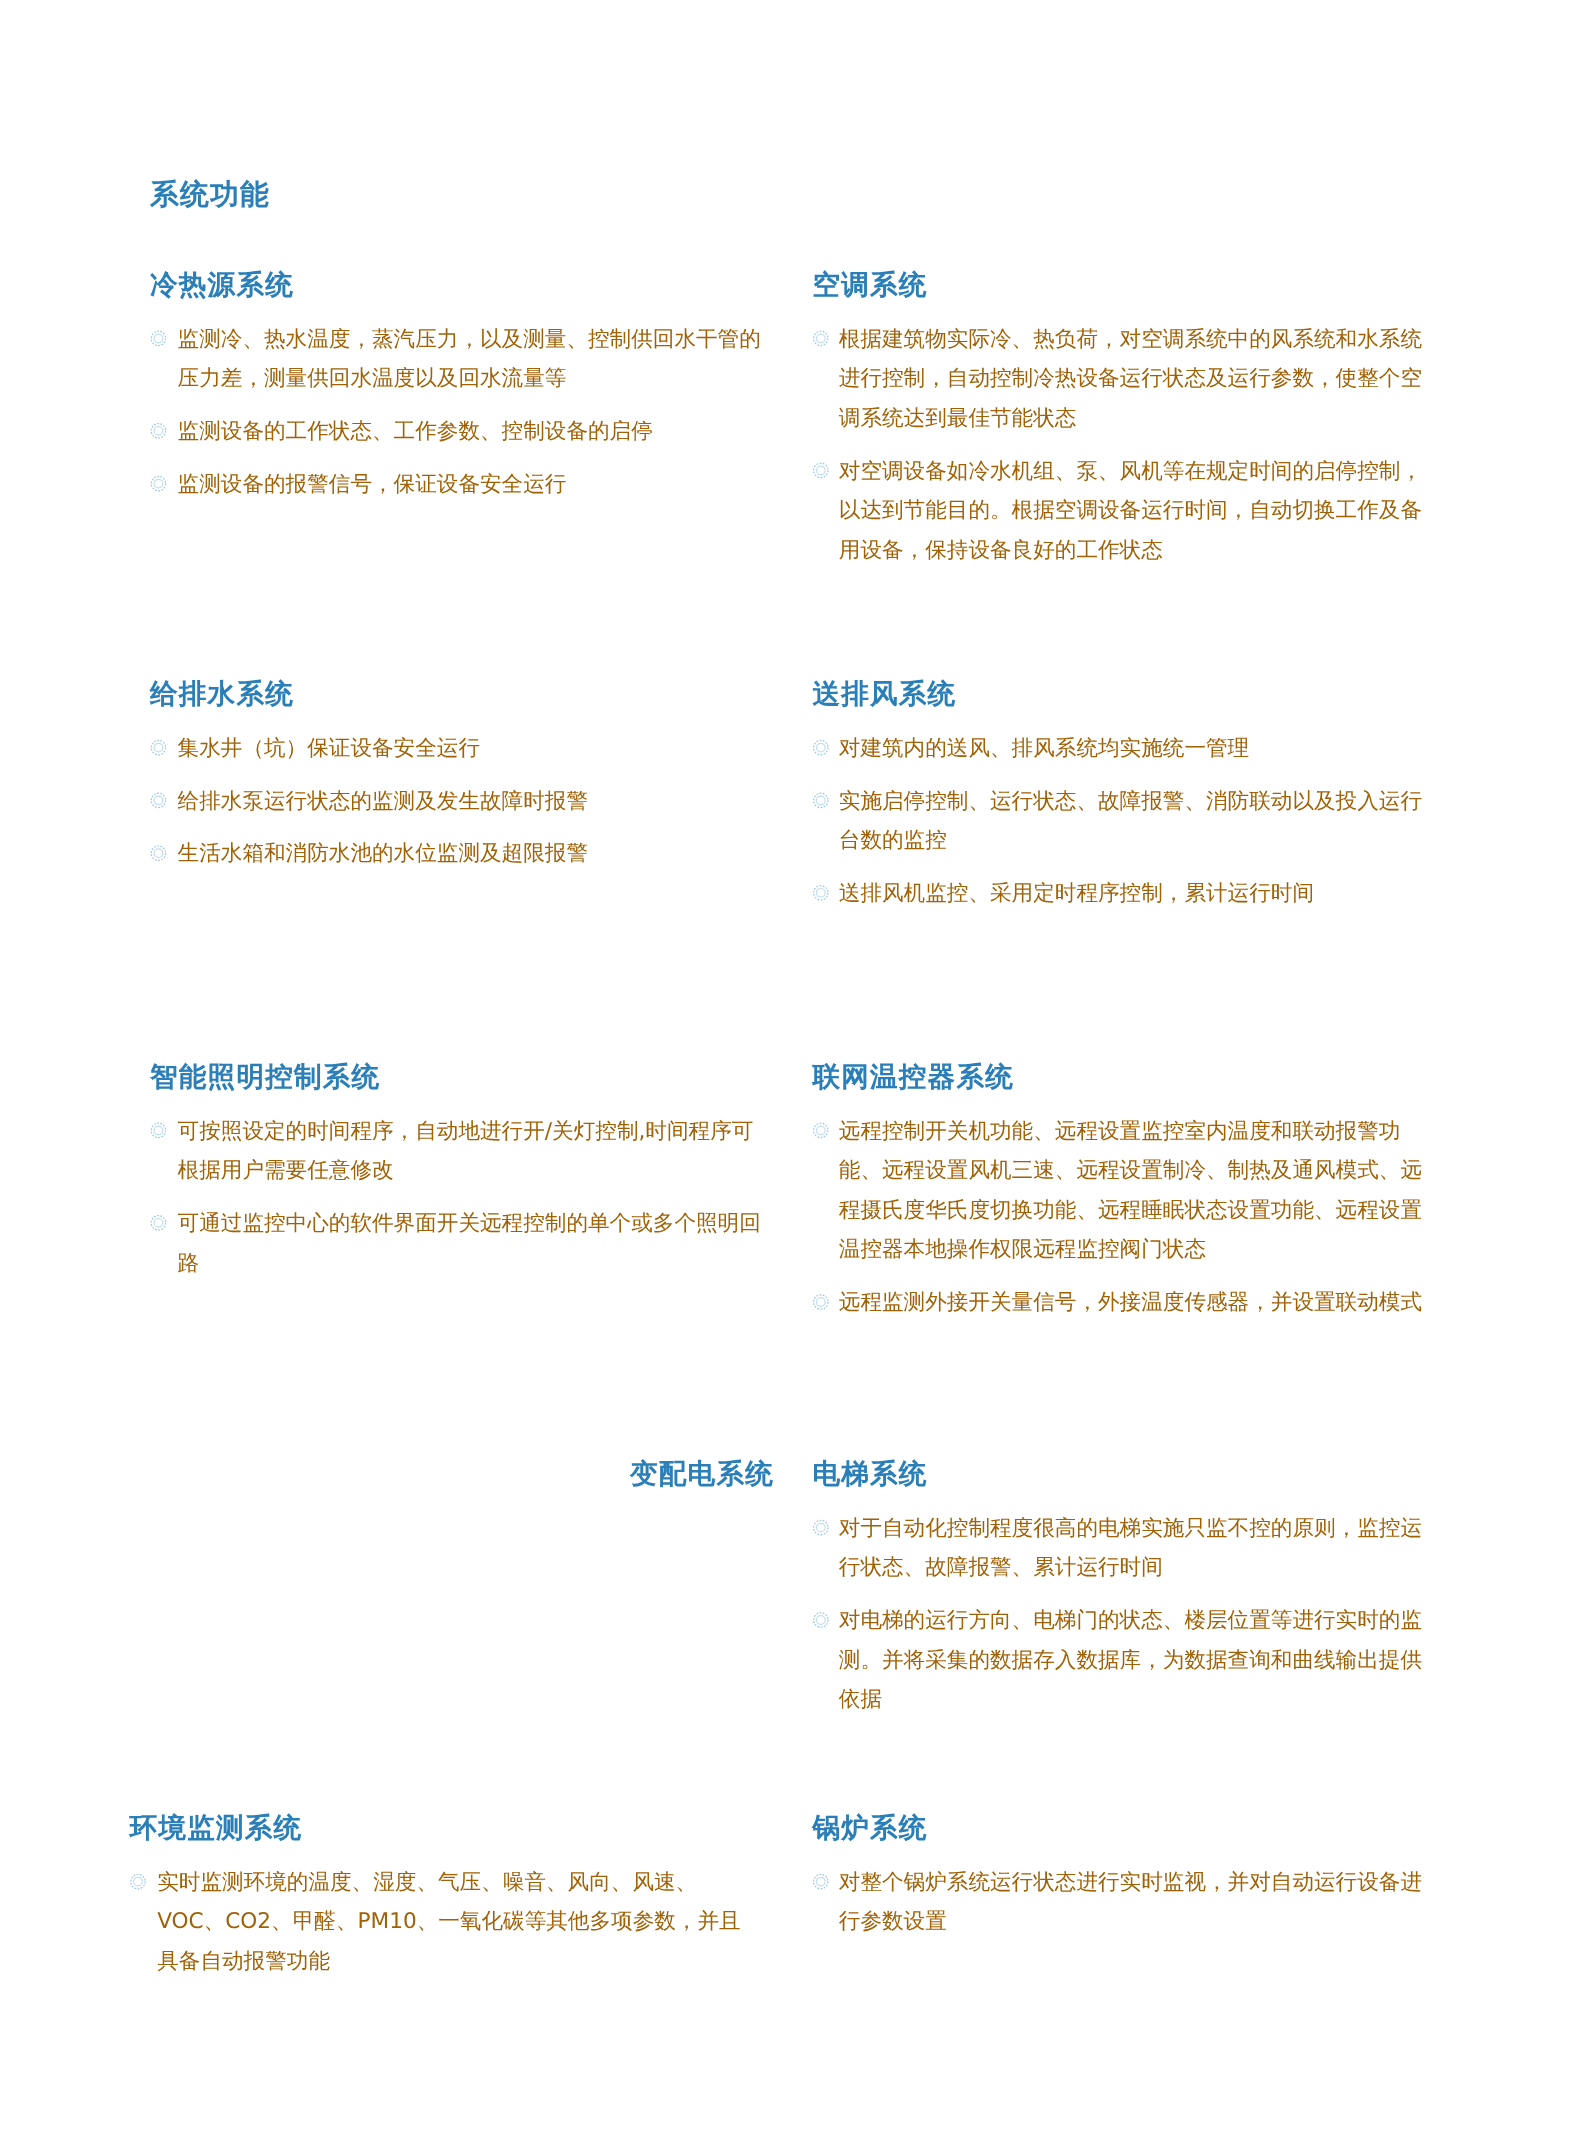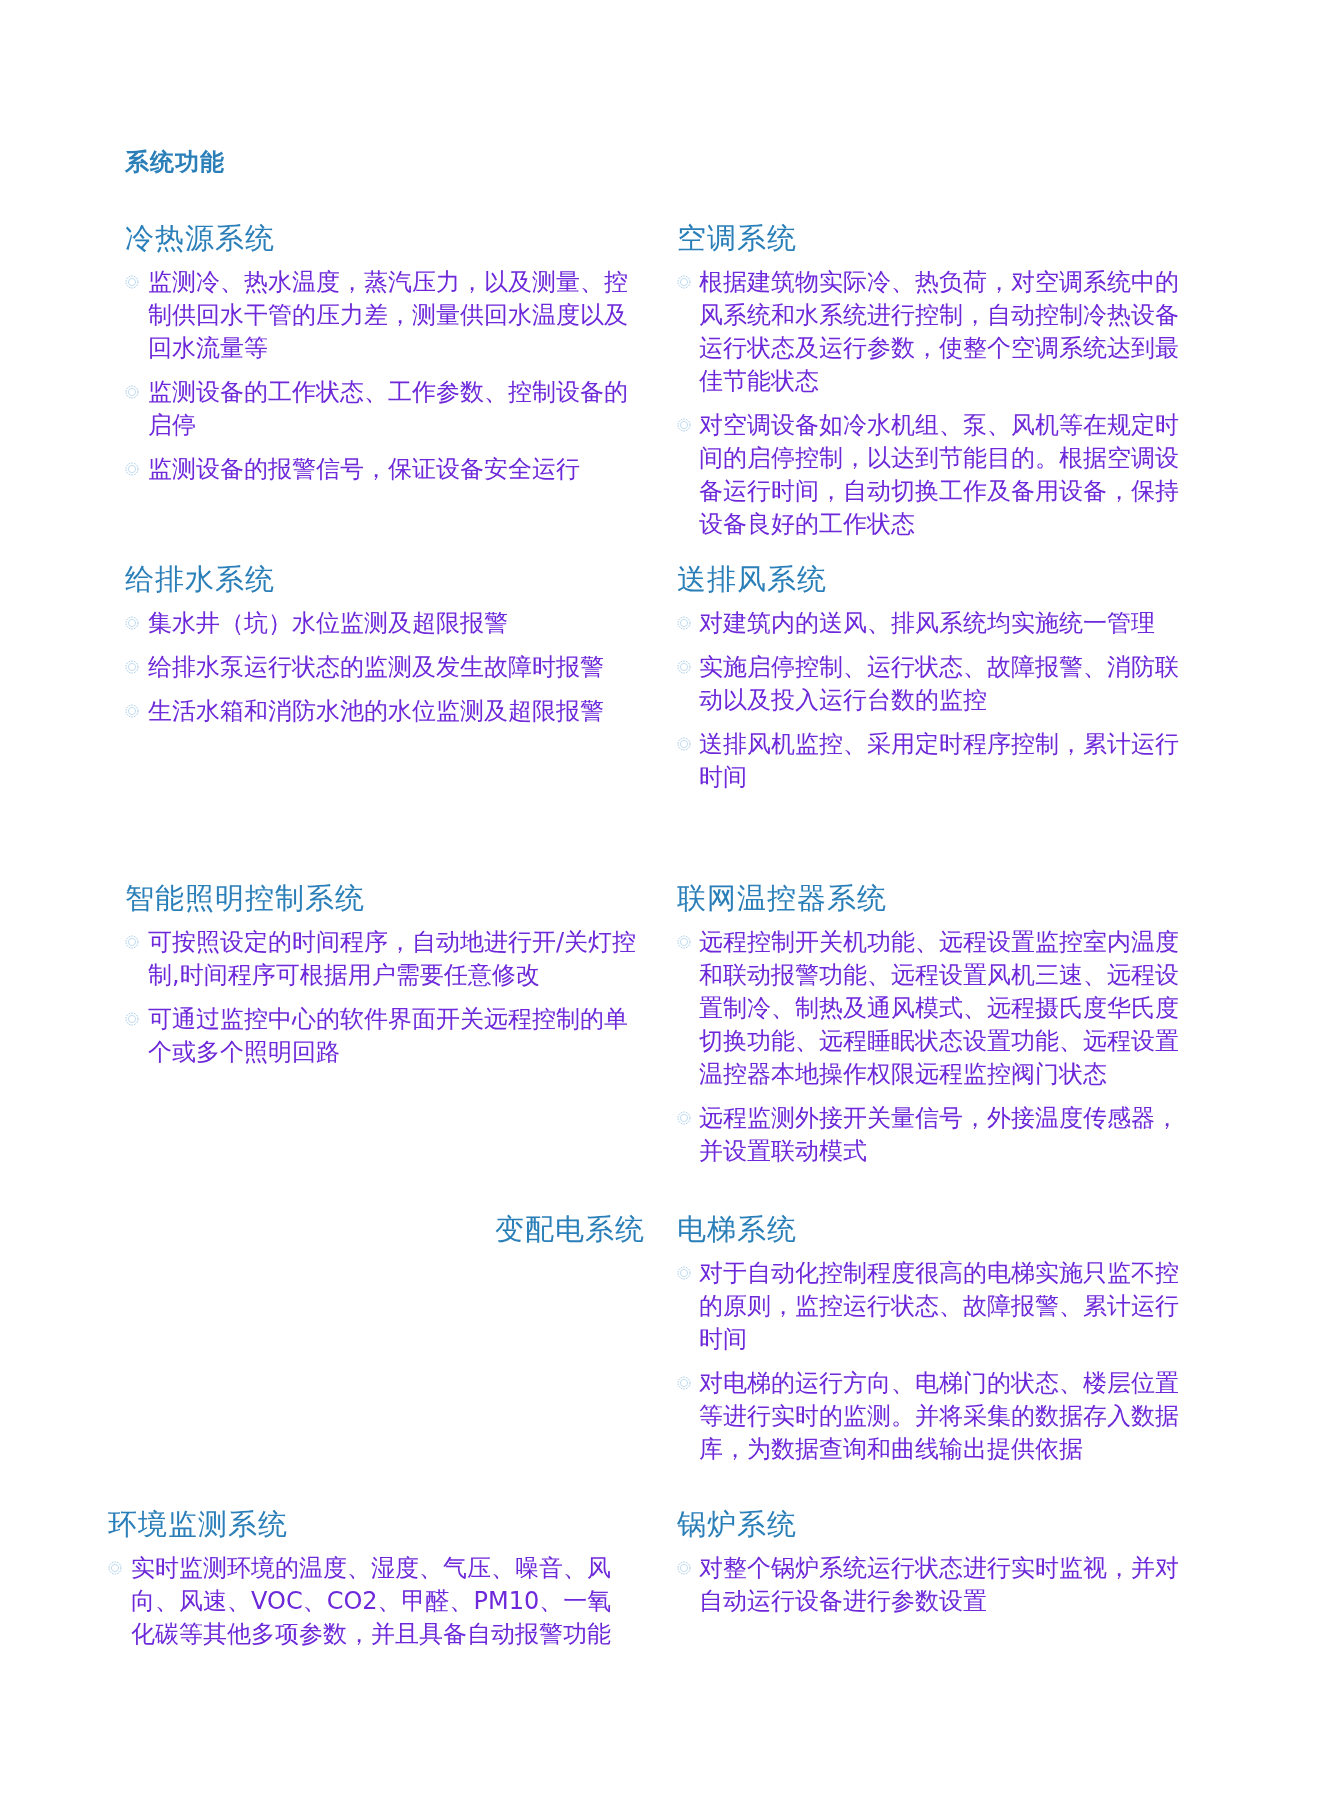--- a/index.html
+++ b/index.html
@@ -7,27 +7,27 @@
       width: 1323px; height: 1795px; position: relative; overflow: hidden;
       font-family: "DejaVu Sans", "Liberation Sans", sans-serif;
       color: #3a3a3a;
     }
     .page-title {
       position: absolute; left: 125px; top: 146px;
       font-size: 24px; font-weight: bold; color: #2b7fb8; letter-spacing: 1px;
     }
     .section { position: absolute; width: 520px; }
     .section h2 {
-      margin: 0 0 12px 0; font-size: 29px; font-weight: normal; color: #2b7fb8;
+      margin: 0 0 12px 0; font-size: 23px; font-weight: bold; color: #2b7fb8;
       letter-spacing: 1px; line-height: 32px;
     }
     .section.right h2 { margin-bottom: 12px; }
     .item {
-      position: relative; padding-left: 23px; font-size: 24px; line-height: 33px;
-      margin-bottom: 11px; color: #6d28d9;
+      position: relative; padding-left: 23px; font-size: 18px; line-height: 33px;
+      margin-bottom: 11px; color: #a16207;
     }
     .section.right .item { padding-left: 22px; }
     .bullet {
       position: absolute; left: 0; top: 9px; width: 14px; height: 14px;
     }
     .bullet svg { display: block; }
   </style>
 </head>
 <body>
 
@@ -71,21 +71,21 @@
       </span><span>对空调设备如冷水机组、泵、风机等在规定时间的启停控制，以达到节能目的。根据空调设备运行时间，自动切换工作及备用设备，保持设备良好的工作状态</span></div>
 </div>
 
 <div class="section left" style="left:125px; top:563px;">
   <h2>给排水系统</h2>
   <div class="item"><span class="bullet">
         <svg width="14" height="14" viewBox="0 0 14 14">
           <circle cx="7" cy="7" r="6" fill="none" stroke="#9cc6e6" stroke-width="1" stroke-dasharray="1.5 1.2"></circle>
           <circle cx="7" cy="7" r="3.6" fill="none" stroke="#c3ddf0" stroke-width="1"></circle>
         </svg>
-      </span><span>集水井（坑）水位监测及超限报警</span></div>
+      </span><span>集水井（坑）保证设备安全运行</span></div>
   <div class="item"><span class="bullet">
         <svg width="14" height="14" viewBox="0 0 14 14">
           <circle cx="7" cy="7" r="6" fill="none" stroke="#9cc6e6" stroke-width="1" stroke-dasharray="1.5 1.2"></circle>
           <circle cx="7" cy="7" r="3.6" fill="none" stroke="#c3ddf0" stroke-width="1"></circle>
         </svg>
       </span><span>给排水泵运行状态的监测及发生故障时报警</span></div>
   <div class="item"><span class="bullet">
         <svg width="14" height="14" viewBox="0 0 14 14">
           <circle cx="7" cy="7" r="6" fill="none" stroke="#9cc6e6" stroke-width="1" stroke-dasharray="1.5 1.2"></circle>
           <circle cx="7" cy="7" r="3.6" fill="none" stroke="#c3ddf0" stroke-width="1"></circle>

